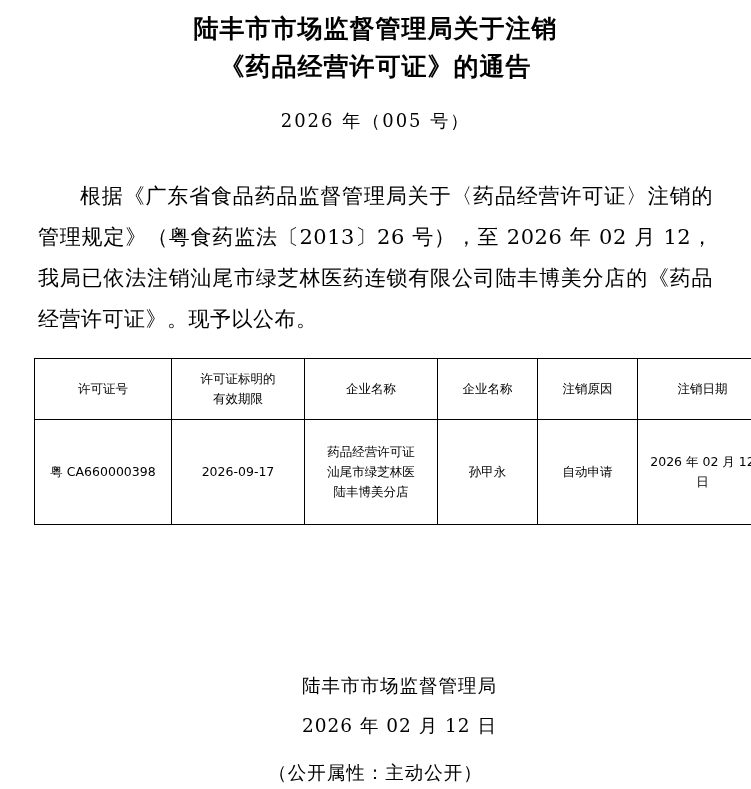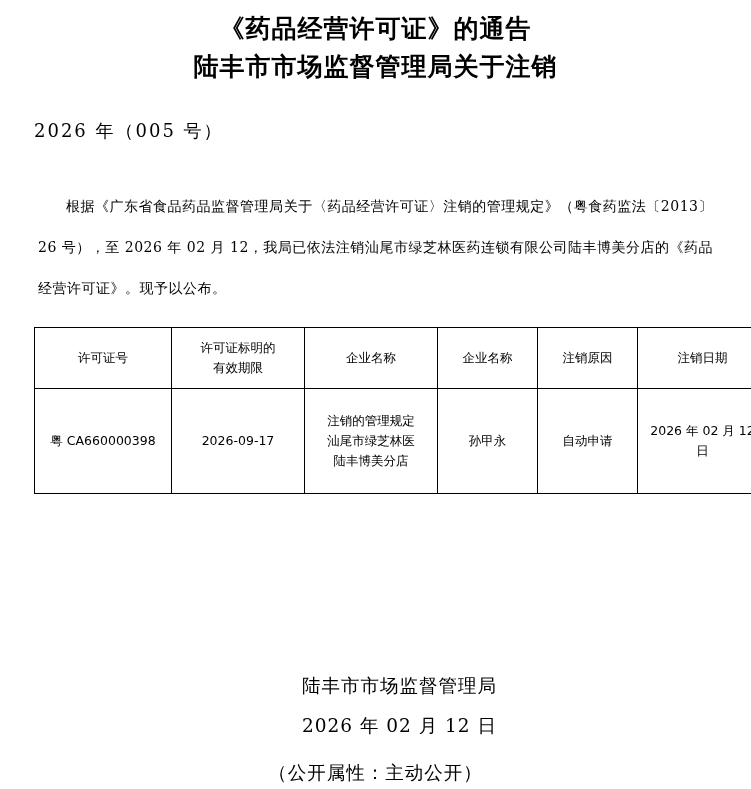--- a/index.html
+++ b/index.html
@@ -27,29 +27,29 @@
     font-weight: bold;
     line-height: 38px;
     letter-spacing: 1px;
     margin-top: 10px;
     font-family: "DejaVu Serif", "Liberation Serif", serif;
   }
   .doc-title .line {
     display: block;
   }
   .doc-number {
-    text-align: left;
+    text-align: center;
     font-size: 18px;
     line-height: 26px;
-    margin-top: 32px;
+    margin-top: 22px;
     letter-spacing: 2px;
   }
   .body-text {
     margin-top: 42px;
-    font-size: 14px;
+    font-size: 21px;
     line-height: 41px;
     text-align: justify;
     text-justify: inter-ideograph;
     text-indent: 2em;
     padding: 0 4px;
     letter-spacing: 0.5px;
   }
   .table-wrap {
     margin-top: 18px;
     padding: 0 0px;
@@ -105,22 +105,22 @@
     font-size: 18.5px;
     letter-spacing: 1px;
   }
 </style>
 </head>
 <body>
 
 <div class="page">
 
   <div class="doc-title">
+    <span class="line">陆丰市市场监督管理局关于注销</span>
     <span class="line">《药品经营许可证》的通告</span>
-    <span class="line">陆丰市市场监督管理局关于注销</span>
   </div>
 
   <div class="doc-number">2026 年（005 号）</div>
 
   <div class="body-text">根据《广东省食品药品监督管理局关于〈药品经营许可证〉注销的管理规定》（粤食药监法〔2013〕26 号），至 2026 年 02 月 12，我局已依法注销汕尾市绿芝林医药连锁有限公司陆丰博美分店的《药品经营许可证》。现予以公布。</div>
 
   <div class="table-wrap">
     <table class="cancel-table">
       <thead>
         <tr>
@@ -133,21 +133,21 @@
           <td class="col4">企业名称</td>
           <td class="col5">注销原因</td>
           <td class="col6">注销日期</td>
         </tr>
       </thead>
       <tbody>
         <tr>
           <td class="col1">粤 CA660000398</td>
           <td class="col2">2026-09-17</td>
           <td class="col3">
-            <div>注销的管理规定</div>
+            <div>药品经营许可证</div>
             <div>汕尾市绿芝林医</div>
             <div>陆丰博美分店</div>
           </td>
           <td class="col4">孙甲永</td>
           <td class="col5">自动申请</td>
           <td class="col6">
             <div>2026 年 02 月 12</div>
             <div>日</div>
           </td>
         </tr>

